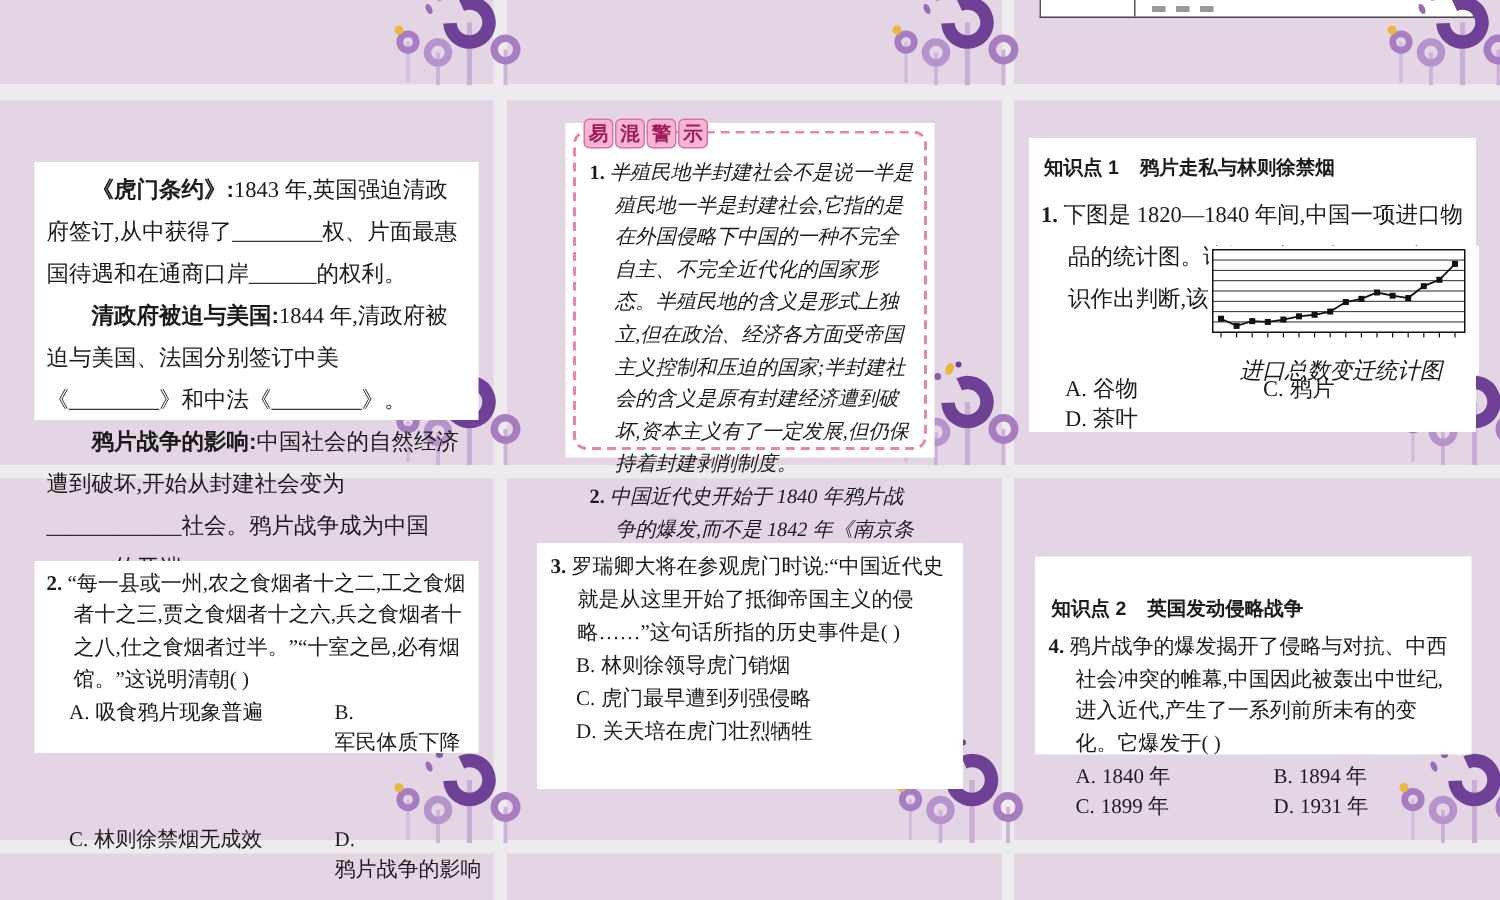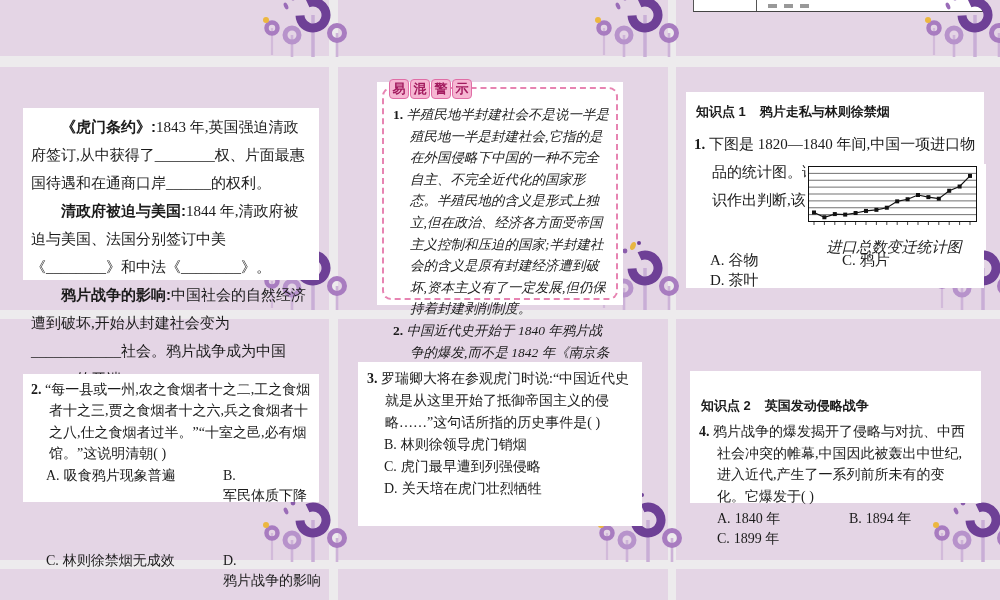--- a/index.html
+++ b/index.html
@@ -216,16 +216,17 @@
     <p class="opts1"><span class="optlab">D.</span><span>关天培在虎门壮烈牺牲</span></p>
   </div>
 
   <div class="box kp2">
     <p class="kp-head"><span class="kp-label">知识点 2</span><span>英国发动侵略战争</span></p>
     <p class="q"><span class="qnum">4.</span> <span>鸦片战争的爆发揭开了侵略与对抗、中西社会冲突的帷幕,中国因此被轰出中世纪,进入近代,产生了一系列前所未有的变化。它爆发于(       )</span></p>
     <div class="opts2">
       <span class="opt"><span class="optlab">A.</span><span>1840 年</span></span>
       <span class="opt"><span class="optlab">B.</span><span>1894 年</span></span>
       <span class="opt"><span class="optlab">C.</span><span>1899 年</span></span>
+      <span class="opt"><span class="optlab">D.</span><span>1931 年</span></span>
     </div>
   </div>
 
 </div>
 
 </body></html>

